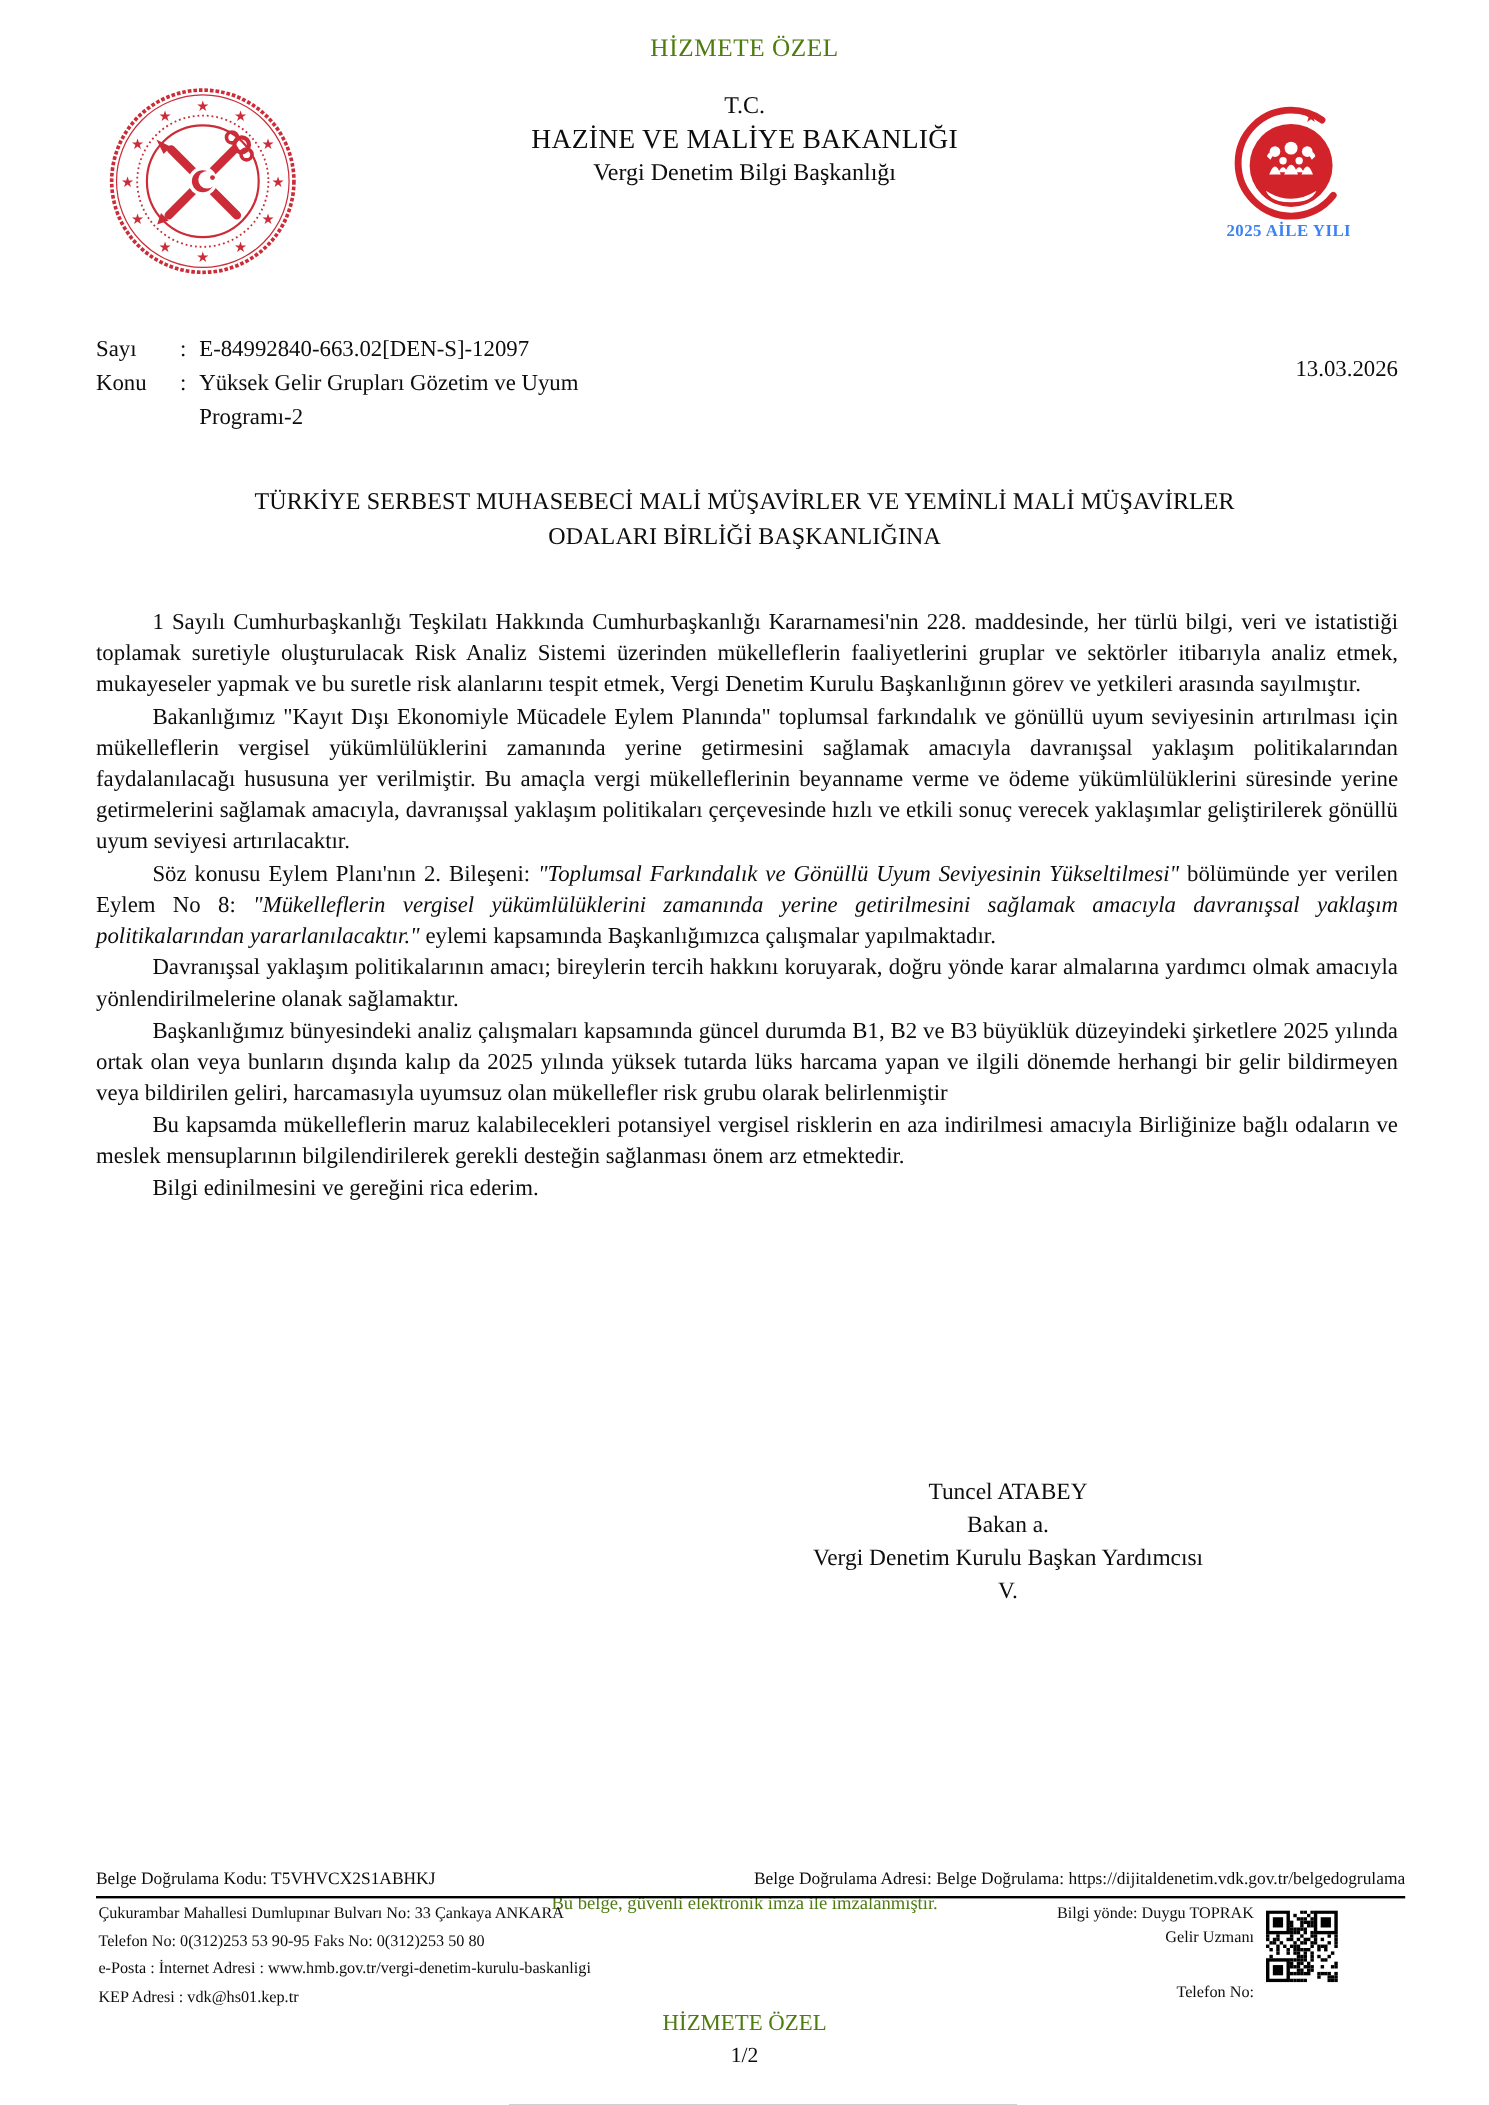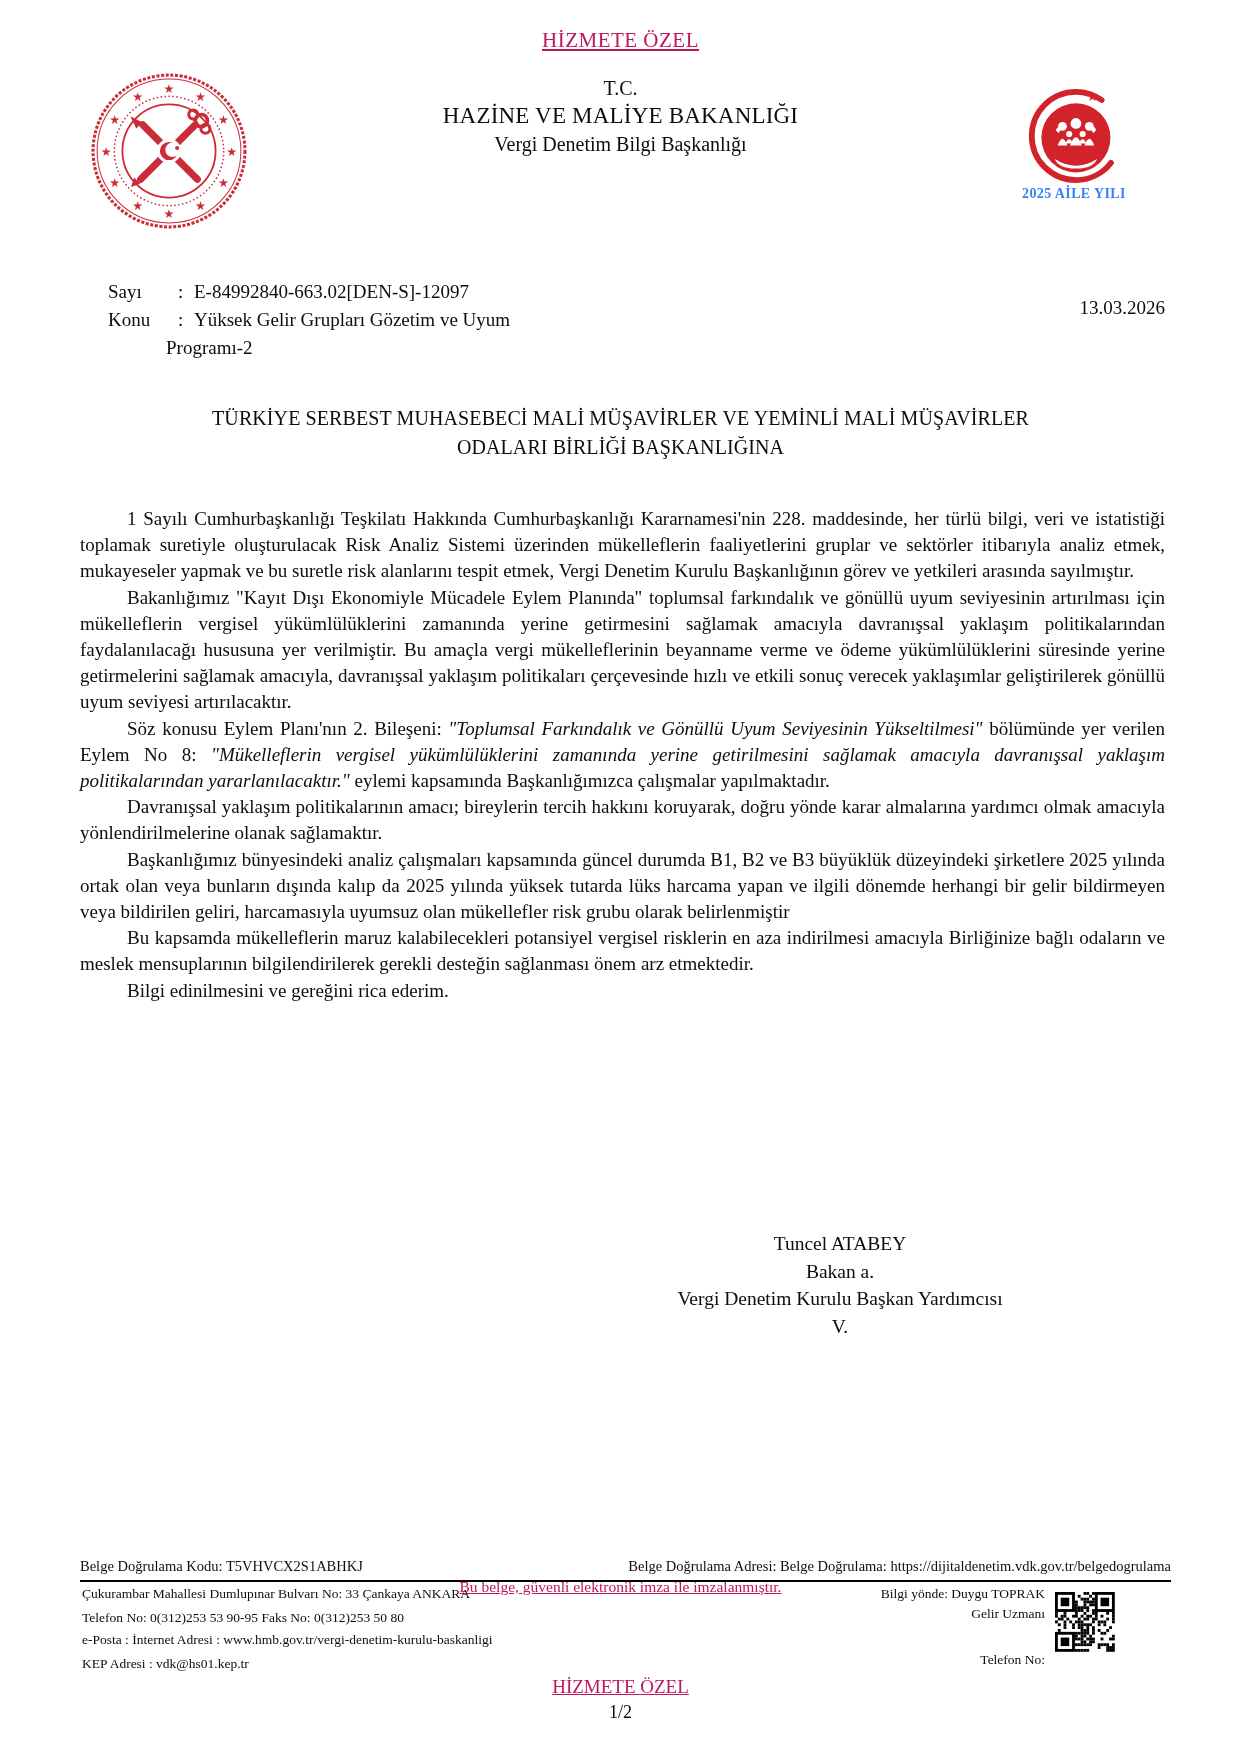--- a/index.html
+++ b/index.html
@@ -1,35 +1,35 @@
 <!DOCTYPE html>
 <html lang="tr"><head>
 <meta charset="utf-8">
 <style>
   html,body{margin:0;padding:0;background:#888;}
   .page{
     position:relative;width:1241px;height:1754px;margin:0 auto;background:#fff;
     font-family:"Liberation Serif","DejaVu Serif",serif;color:#0d0d0d;overflow:hidden;
   }
-  .red{color:#be185d;text-decoration:underline;}
+  .red{color:#4d7c0f;}
   
   .classification-top{position:absolute;top:28px;left:0;width:100%;text-align:center;
     font-size:21px;letter-spacing:.5px;}
   
   .header-text{position:absolute;top:74px;left:0;width:100%;text-align:center;line-height:28px;}
   .header-tc{font-size:20px;}
   .header-ministry{font-size:23px;letter-spacing:.2px;}
   .header-dept{font-size:20px;}
   .seal{position:absolute;left:88px;top:70px;width:162px;height:162px;}
   .year-logo{position:absolute;left:1018px;top:84px;width:112px;text-align:center;}
   .year-logo svg{display:block;margin:0 auto;}
   .year-logo-caption{font-size:14px;font-weight:bold;color:#3b82f6;letter-spacing:.4px;margin-top:2px;white-space:nowrap;}
   
   .meta{position:absolute;left:80px;top:278px;right:76px;font-size:19px;line-height:28px;}
-  .meta-row{display:flex;margin-left:28px;}
+  .meta-row{display:flex;}
   .meta-label{width:70px;}
   .meta-colon{width:16px;}
   .meta-date{position:absolute;right:0;top:16px;}
   .meta-cont{padding-left:86px;}
   
   .addressee{position:absolute;top:404px;left:0;width:100%;text-align:center;
     font-size:20px;line-height:29px;letter-spacing:.1px;}
   
   .body-text{position:absolute;left:80px;right:76px;top:506px;font-size:19px;line-height:26.2px;
     text-align:justify;}

